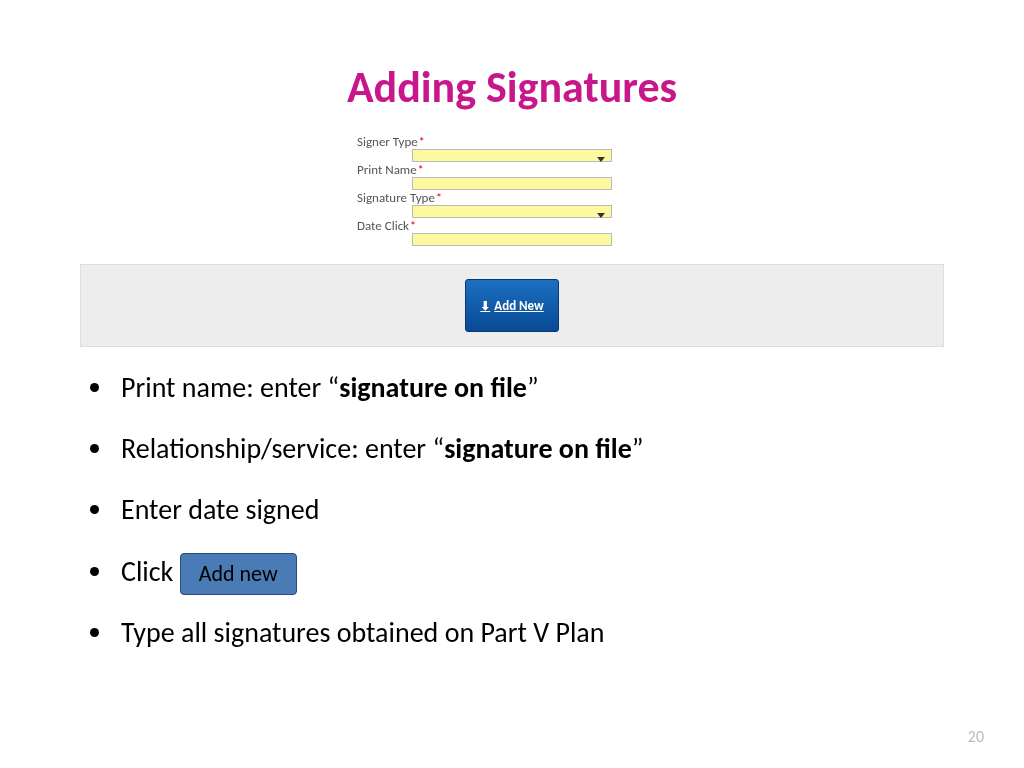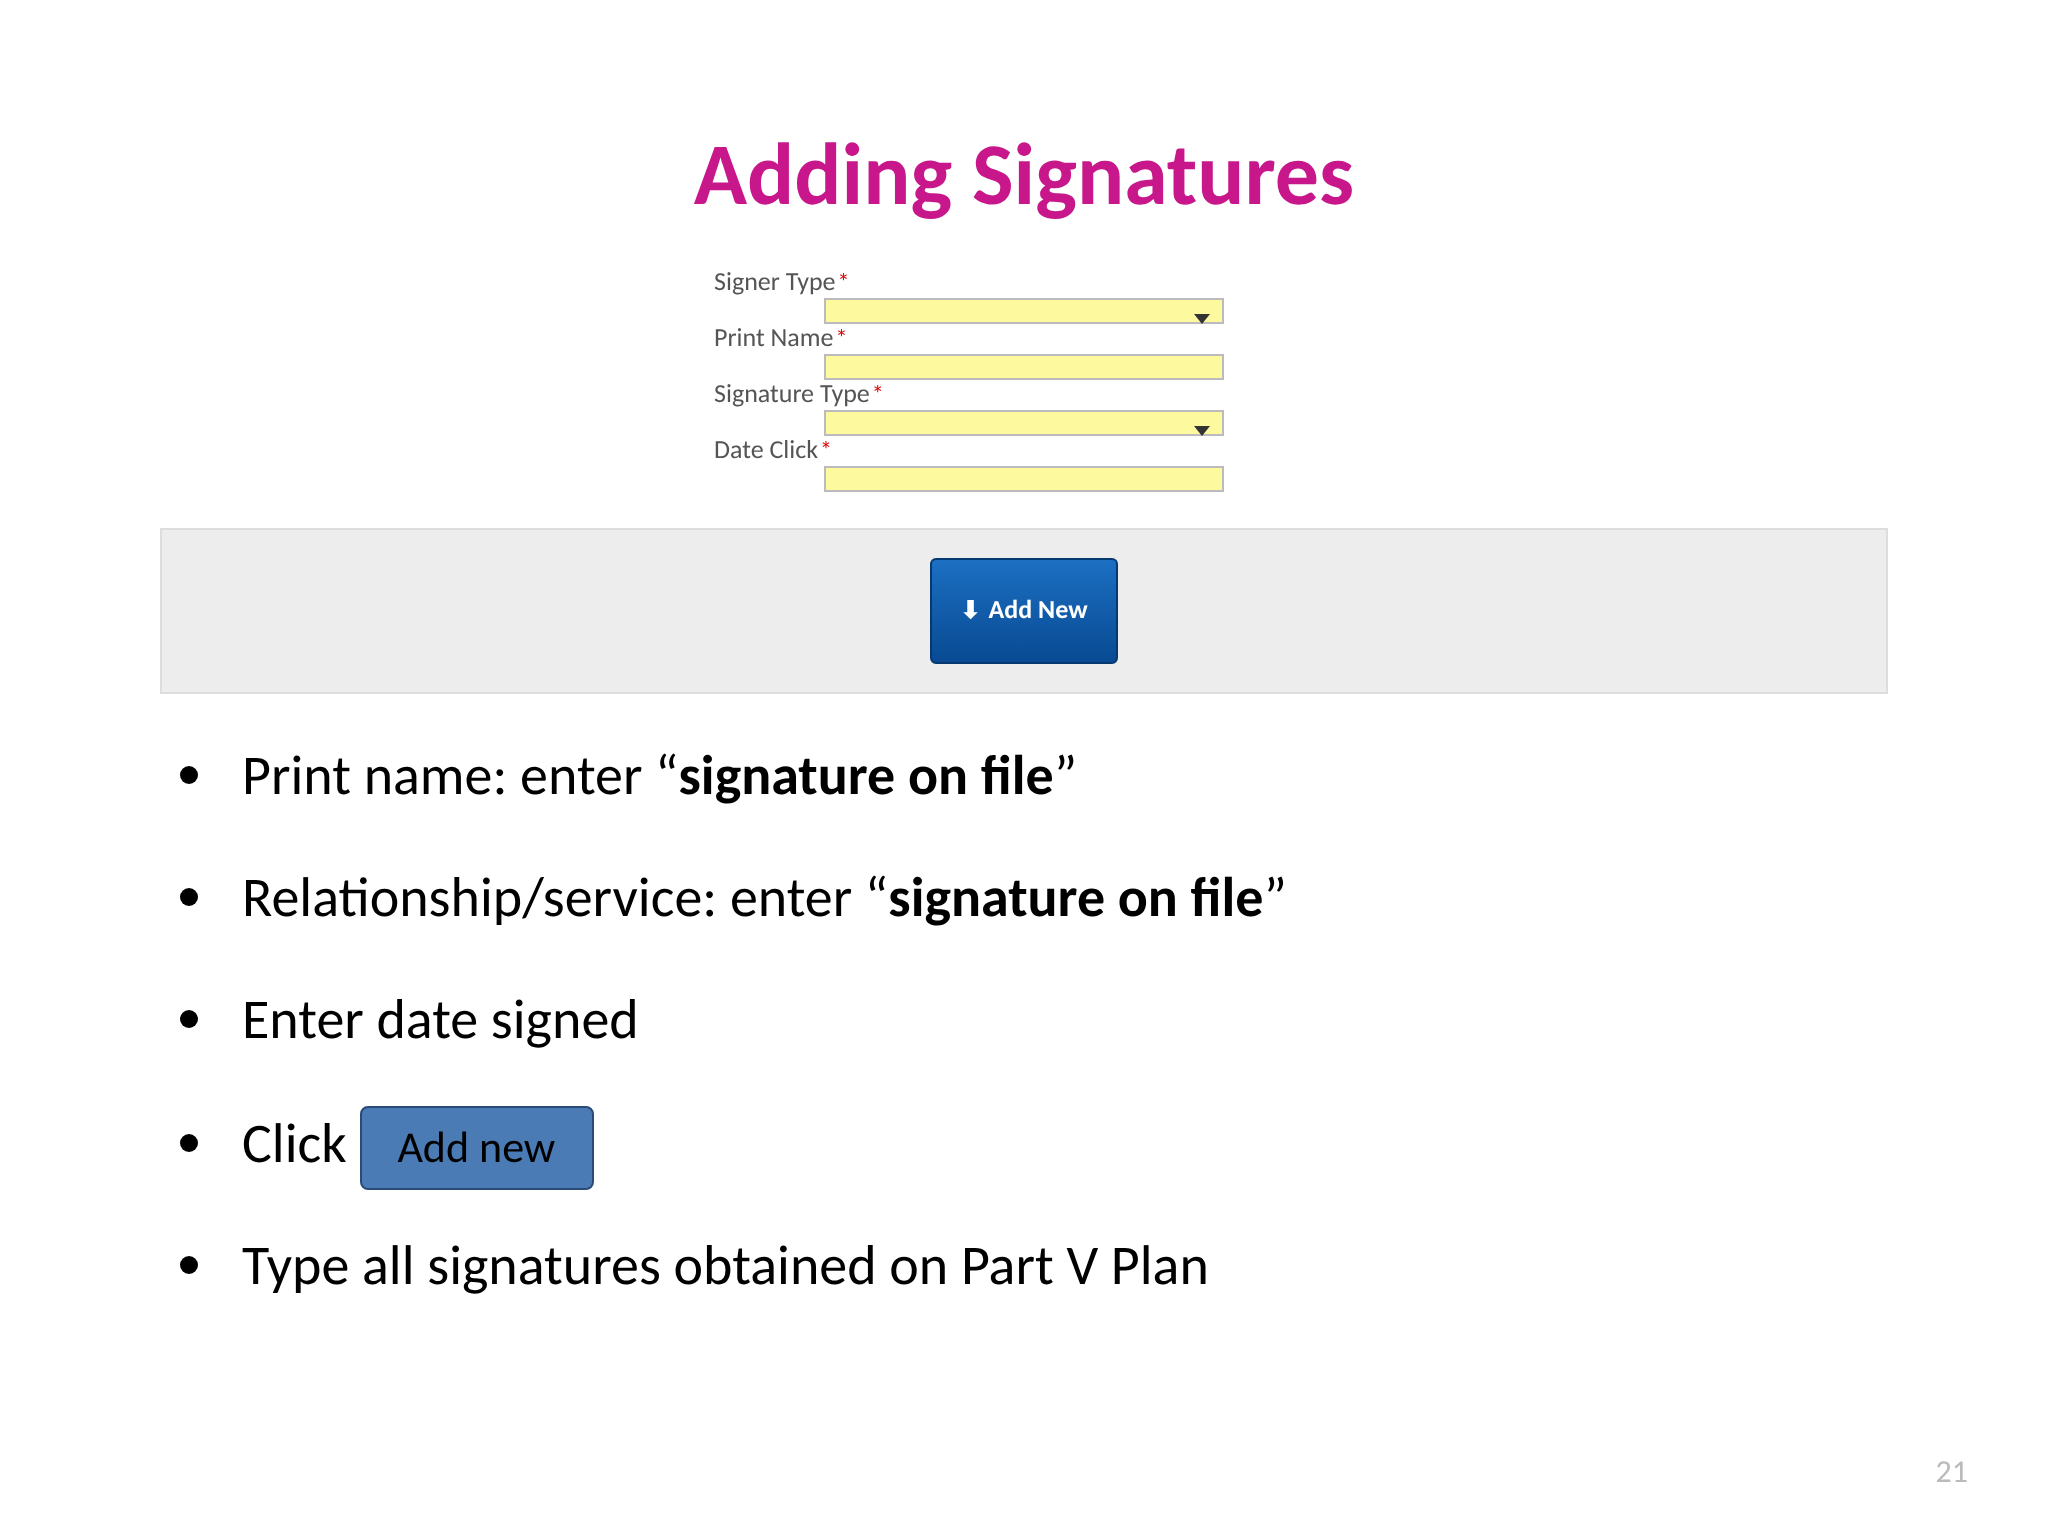--- a/index.html
+++ b/index.html
@@ -71,20 +71,21 @@
   }
   .add-new-btn {
     display: inline-block;
     background: linear-gradient(#1c6fc2, #084a93);
     color: #fff;
     font-size: 13px;
     font-weight: bold;
     padding: 18px 14px;
     border: 1px solid #06396f;
     border-radius: 3px;
+    text-decoration: underline;
   }
   .add-new-btn .arrow {
     margin-right: 4px;
     font-size: 12px;
   }
   .bullets {
     margin: 18px 0 0 40px;
     padding: 0;
     list-style: disc;
     font-size: 28px;
@@ -154,14 +155,14 @@
     <li>
       <span>Relationship/service: enter “</span><span class="bold">signature on file</span><span>”</span>
     </li>
     <li>Enter date signed</li>
     <li>
       <span>Click </span><span class="inline-btn">Add new</span>
     </li>
     <li>Type all signatures obtained on Part V Plan</li>
   </ul>
 
-  <div class="page-num">21</div>
+  <div class="page-num">20</div>
 </div>
 
 </body></html>

